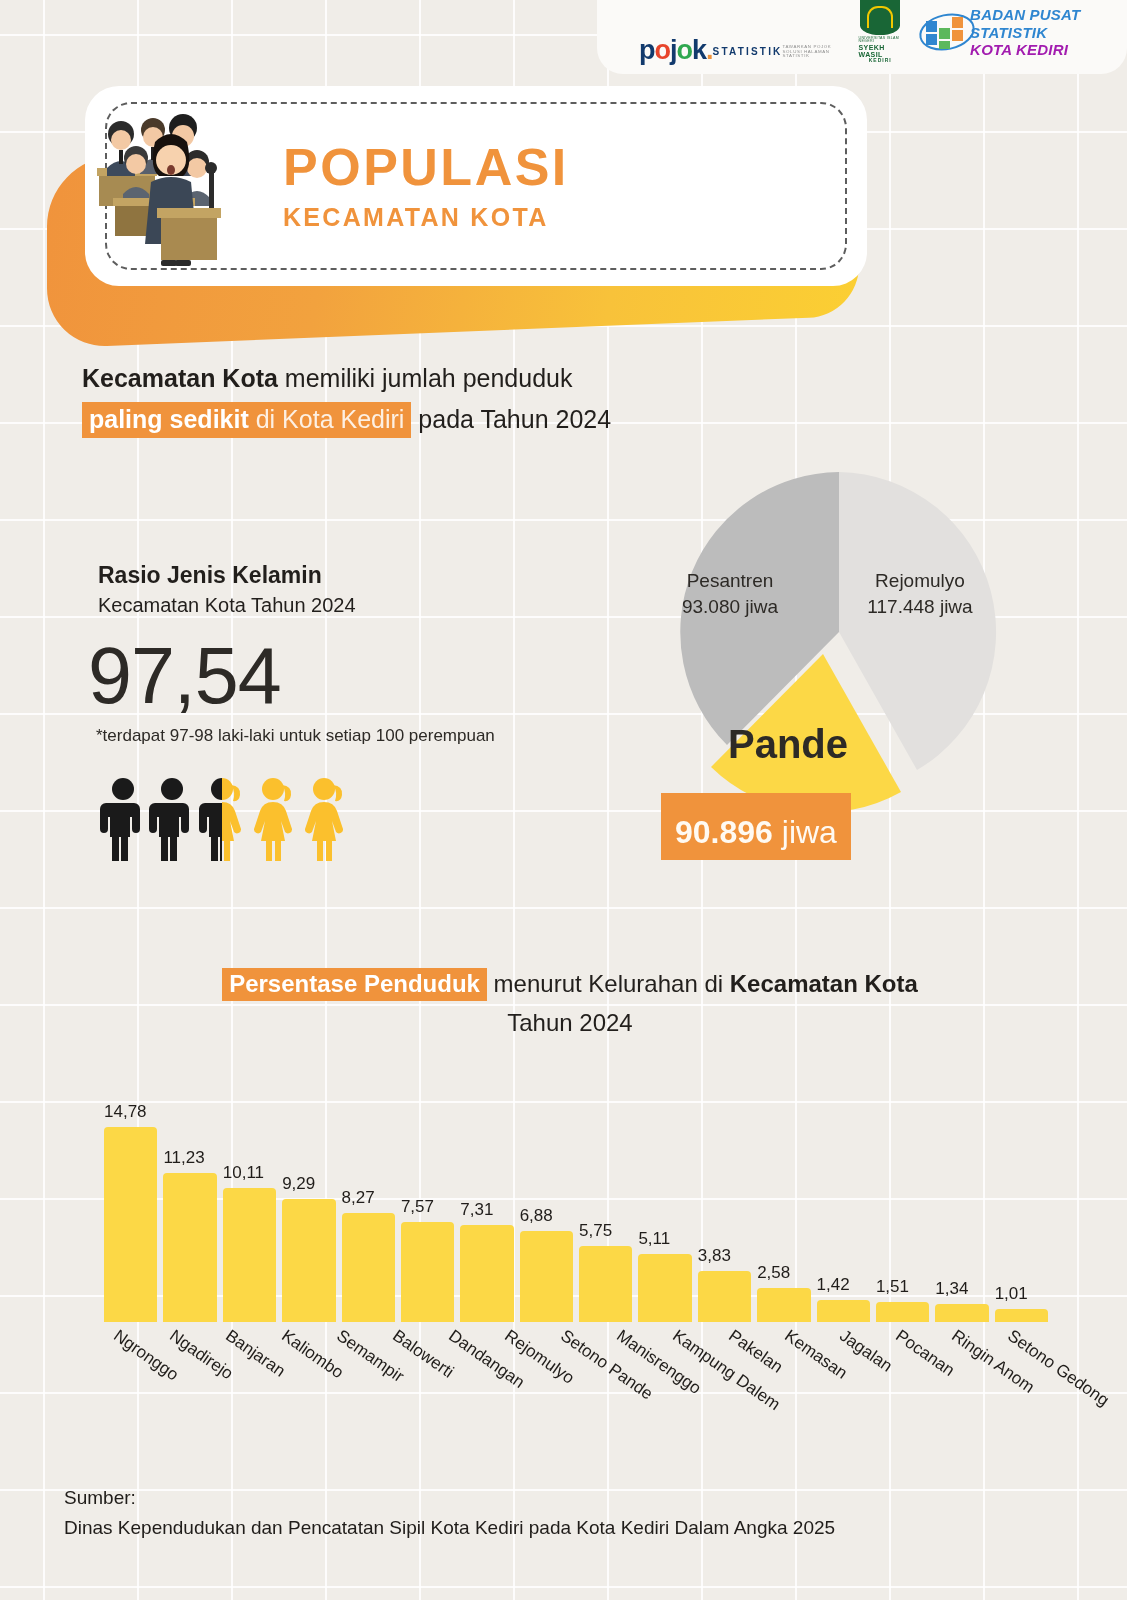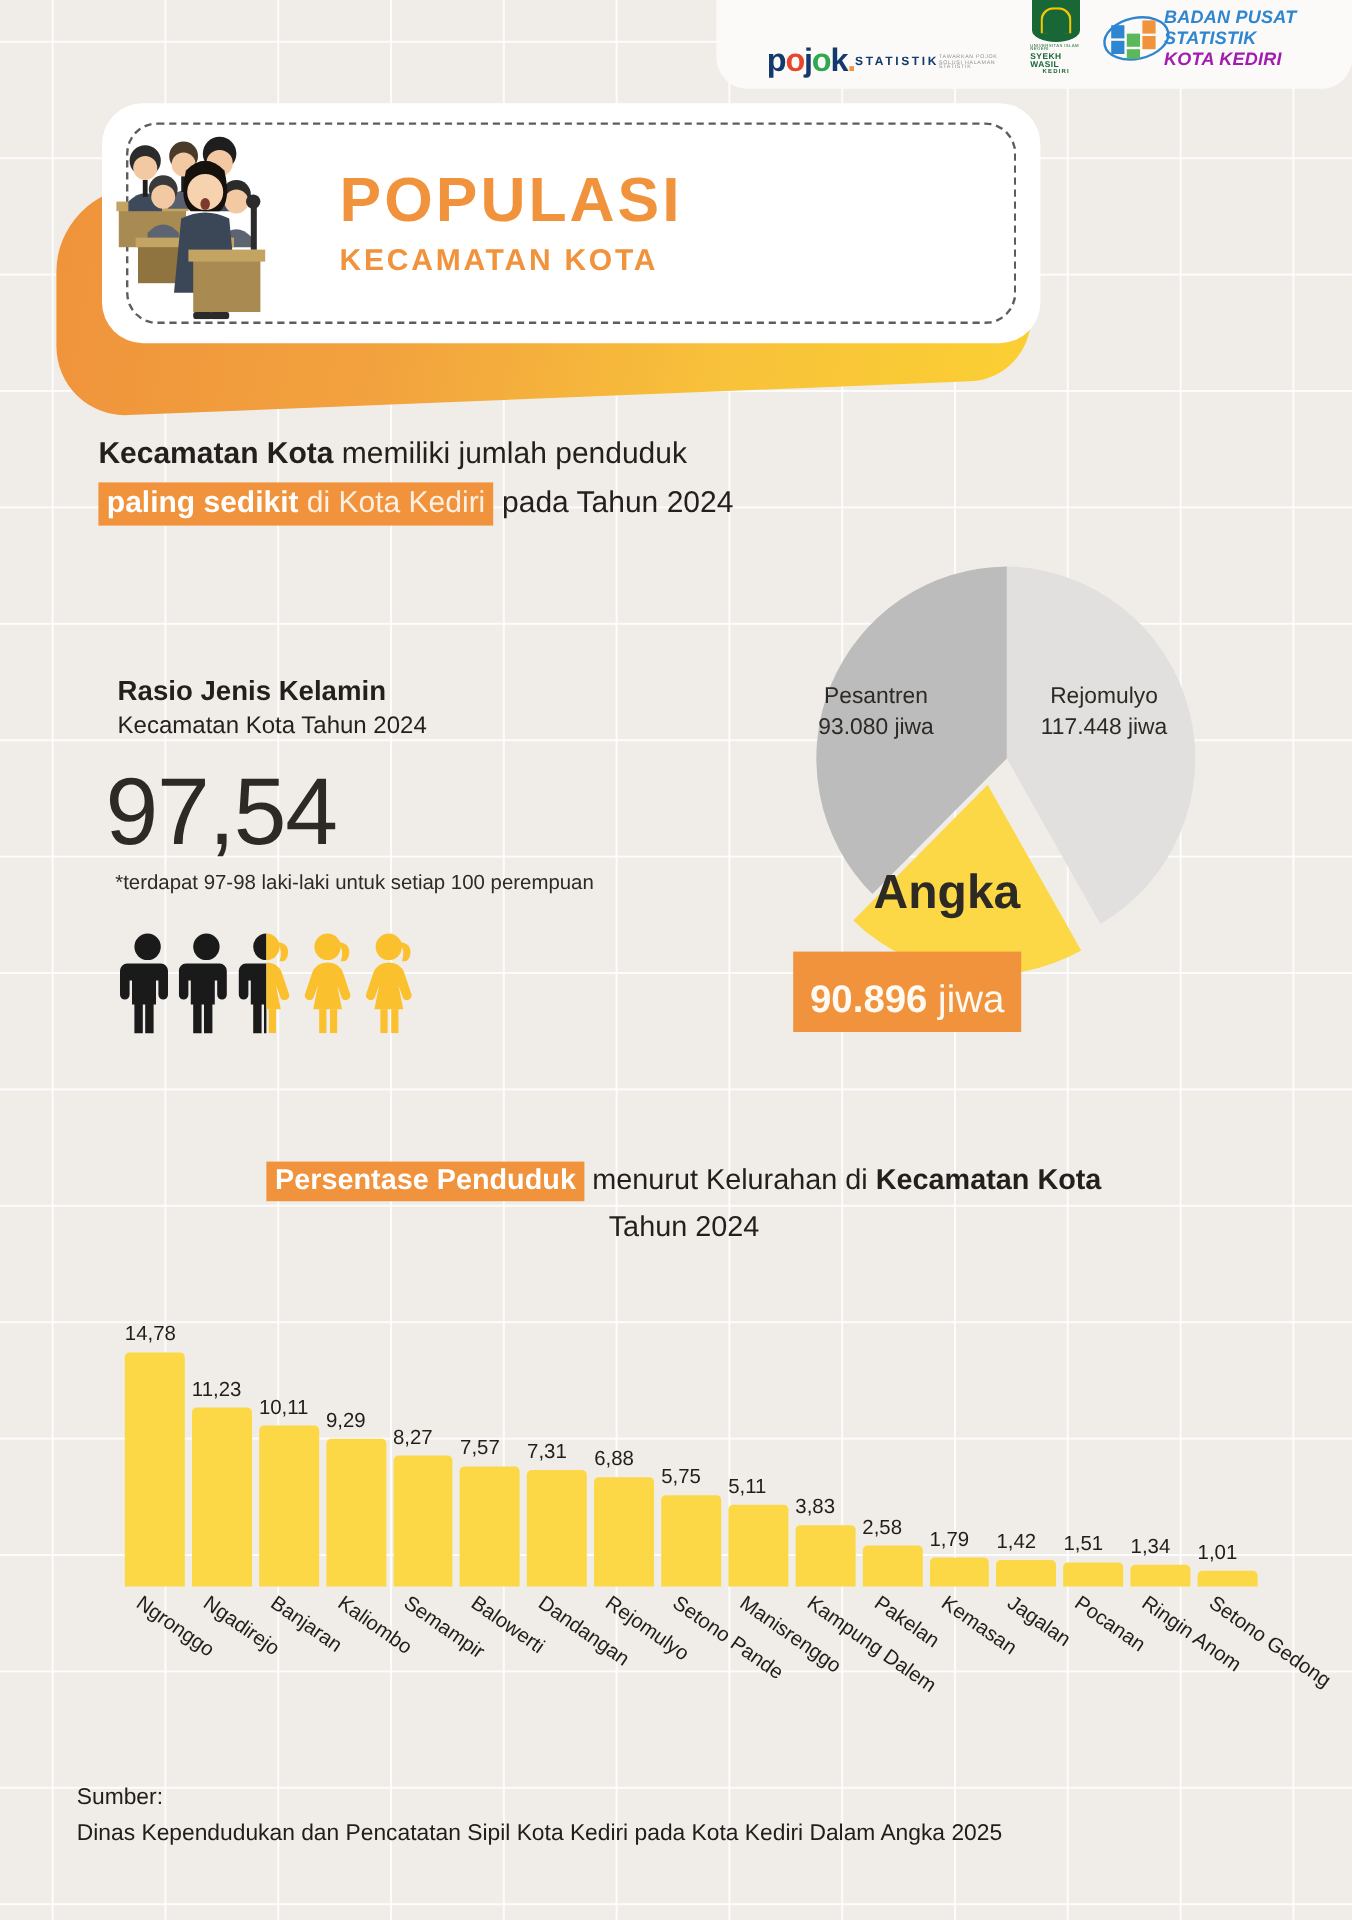--- a/index.html
+++ b/index.html
@@ -314,21 +314,21 @@
     </svg>
   </div>
   <div class="pie-label lbl-pesantren">
     <div>Pesantren</div>
     <div>93.080 jiwa</div>
   </div>
   <div class="pie-label lbl-mojoroto">
     <div>Rejomulyo</div>
     <div>117.448 jiwa</div>
   </div>
-  <div class="kota-name">Angka</div>
+  <div class="kota-name">Pande</div>
   <div class="kota-val">
     <span>90.896</span>
     <span class="light">jiwa</span>
   </div>
 
   <div class="bar-title">
     <span class="hl2">Persentase Penduduk</span><span> menurut Kelurahan di </span><b>Kecamatan Kota</b><span> Tahun 2024</span>
   </div>
 
   <div class="chart">
@@ -373,24 +373,20 @@
           <div class="bval">5,11</div>
           <div class="brect" style="height: 67.5839px; background: rgb(252, 216, 70);"></div>
         </div>
         <div class="bcol">
           <div class="bval">3,83</div>
           <div class="brect" style="height: 50.6548px; background: rgb(252, 216, 70);"></div>
         </div>
         <div class="bcol">
           <div class="bval">2,58</div>
           <div class="brect" style="height: 34.1226px; background: rgb(252, 216, 70);"></div>
-        </div>
-        <div class="bcol">
-          <div class="bval">1,79</div>
-          <div class="brect" style="height: 23.6742px; background: rgb(252, 216, 70);"></div>
         </div>
         <div class="bcol">
           <div class="bval">1,42</div>
           <div class="brect" style="height: 21.8226px; background: rgb(252, 216, 70);"></div>
         </div>
         <div class="bcol">
           <div class="bval">1,51</div>
           <div class="brect" style="height: 19.971px; background: rgb(252, 216, 70);"></div>
         </div>
         <div class="bcol">

